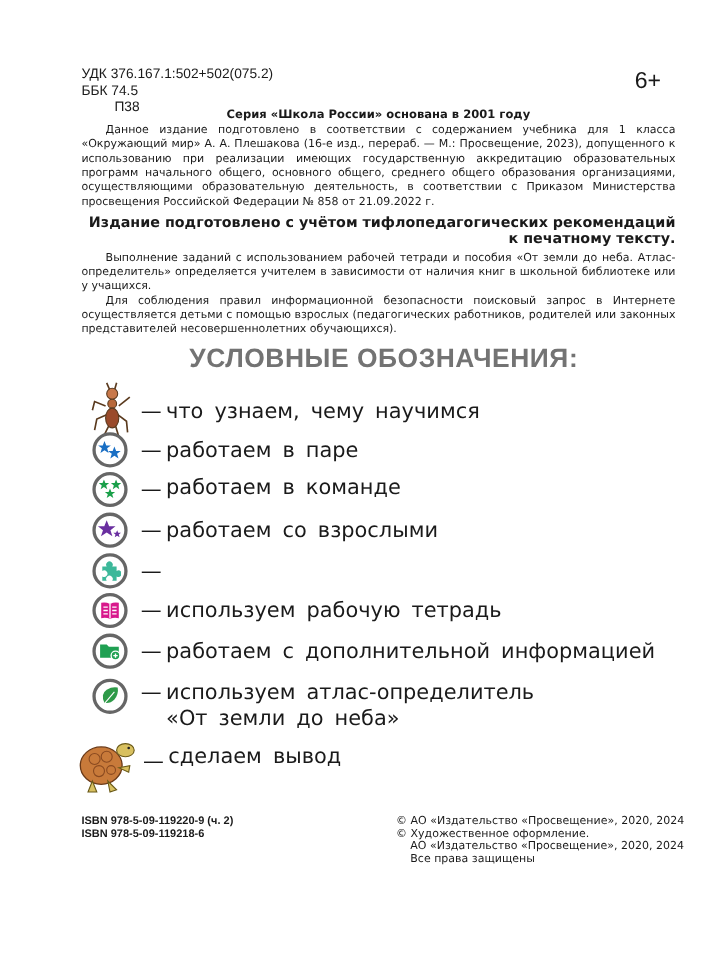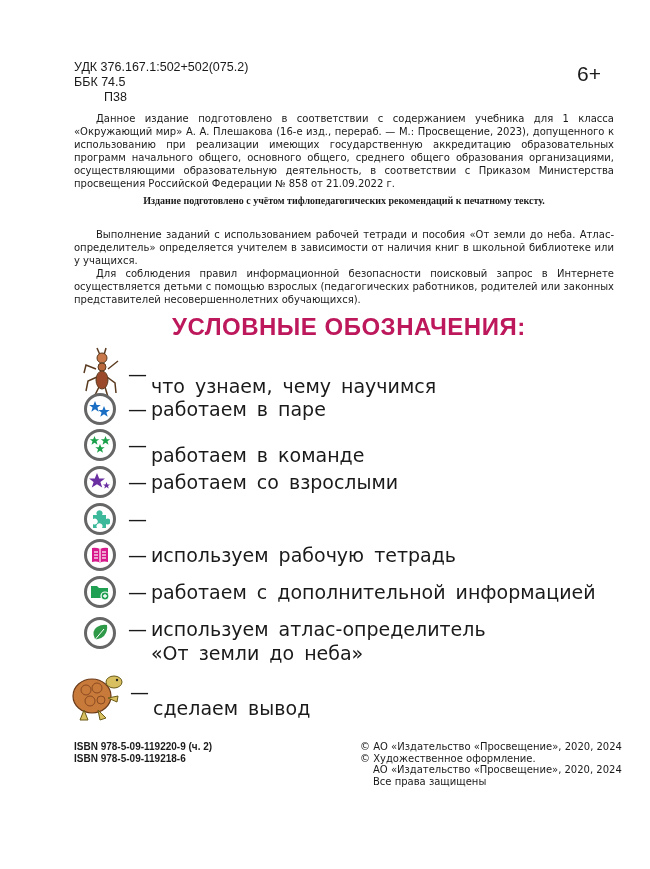--- a/index.html
+++ b/index.html
@@ -11,27 +11,27 @@
   .udk div { white-space: nowrap; }
   .udk .p38 { padding-left: 30px; }
   .age { position: absolute; left: 577px; top: 62px; font-size: 21px; font-family: "Liberation Sans", sans-serif; }
 
   .series { position: absolute; left: 74px; width: 540px; top: 98px; text-align: center;
             font-size: 10.5px; font-weight: bold; }
   .para { position: absolute; left: 74px; width: 540px; font-size: 10px; line-height: 13px;
           text-align: justify; }
   .para.indent { text-indent: 22px; }
   .p1 { top: 112px; }
-  .tiflo { position: absolute; left: 74px; width: 540px; top: 195px; text-align: center; font-size: 10px; font-weight: bold; font-family: Liberation Serif, serif; }
+  .tiflo { position: absolute; left: 74px; width: 540px; top: 195px; text-align: right; font-size: 13px; font-weight: bold; }
   .allwrit { position: absolute; left: 74px; width: 540px; top: 211px; text-align: center; font-size: 10px; }
   .p2 { top: 228px; }
   .p3 { top: 267px; }
 
   .legend-title { position: absolute; left: 172px; top: 313px; font-size: 24px; font-weight: bold;
-                  color: #be185d; letter-spacing: 0.5px; white-space: nowrap; font-family: "Liberation Sans", sans-serif; }
+                  color: #737373; letter-spacing: 0.5px; white-space: nowrap; font-family: "Liberation Sans", sans-serif; }
 
   .legend-row { position: absolute; left: 78px; display: flex; align-items: flex-start; }
   .legend-row .ic { width: 44px; height: 40px; display: flex; align-items: center; justify-content: center; }
   .legend-row .dash { font-size: 19px; margin-left: 6px; line-height: 24px; font-family: "DejaVu Sans", sans-serif; }
   .legend-row .txt { font-size: 19px; line-height: 24px; margin-left: 4px; word-spacing: 4px; white-space: pre-line; }
 
   .circ { width: 32px; height: 32px; border: 3.5px solid #666; border-radius: 50%; box-sizing: border-box;
           display: flex; align-items: center; justify-content: center; background: #fff; }
 
   .isbn { position: absolute; left: 74px; top: 741px; font-size: 10px; font-weight: bold; line-height: 12px; font-family: "Liberation Sans", sans-serif; }
@@ -43,20 +43,21 @@
 
 <div class="page">
 
   <div class="udk">
     <div>УДК  376.167.1:502+502(075.2)</div>
     <div>ББК  74.5</div>
     <div class="p38">П38</div>
   </div>
   <div class="age">6+</div>
 
+  <div class="series">Серия «Школа России» основана в 2001 году</div>
   <div class="para indent p1">Данное издание подготовлено в соответствии с содержанием учебника для 1 класса «Окружающий мир» А. А. Плешакова (16-е изд., перераб. — М.: Просвещение, 2023), допущенного к использованию при реализации имеющих государственную аккредитацию образовательных программ начального общего, основного общего, среднего общего образования организациями, осуществляющими образовательную деятельность, в соответствии с Приказом Министерства просвещения Российской Федерации № 858 от 21.09.2022 г.</div>
   <div class="tiflo">Издание подготовлено с учётом тифлопедагогических рекомендаций к печатному тексту.</div>
   <div class="para indent p2">Выполнение заданий с использованием рабочей тетради и пособия «От земли до неба. Атлас-определитель» определяется учителем в зависимости от наличия книг в школьной библиотеке или у учащихся.</div>
   <div class="para indent p3">Для соблюдения правил информационной безопасности поисковый запрос в Интернете осуществляется детьми с помощью взрослых (педагогических работников, родителей или законных представителей несовершеннолетних обучающихся).</div>
 
   <div class="legend-title">УСЛОВНЫЕ ОБОЗНАЧЕНИЯ:</div>
 
   <div class="legend-row" style="top:348px; left:82px;">
     <div class="ic" style="width:40px;height:50px;">
       <svg width="40" height="52" viewBox="0 0 40 52">
@@ -69,21 +70,21 @@
             <path d="M25 30 L33 36 L34 46"></path>
           <path d="M17 40 L12 50"></path>
             <path d="M23 40 L26 50"></path>
         </g>
         <ellipse cx="20" cy="11" rx="5" ry="5" fill="#c8784a" stroke="#5a3a1e"></ellipse>
         <ellipse cx="20" cy="20" rx="4" ry="4" fill="#b8683a" stroke="#5a3a1e"></ellipse>
         <ellipse cx="20" cy="33" rx="6" ry="9" fill="#9a4a2a" stroke="#5a3a1e"></ellipse>
       </svg>
     </div>
     <span class="dash" style="margin-top:14px;">—</span>
-    <span class="txt" style="margin-top:26px;text-align:center;">что узнаем, чему научимся</span>
+    <span class="txt" style="margin-top:14px;text-align:center;">что узнаем, чему научимся</span>
   </div>
 
   <div class="legend-row" style="top:389px;">
     <div class="ic">
         <div class="circ">
       <svg width="22" height="18" viewBox="0 0 22 18">
             <g fill="#1a6fc4">
         <polygon points="6,1 7.6,5 11.8,5 8.4,7.6 9.7,11.8 6,9.3 2.3,11.8 3.6,7.6 0.2,5 4.4,5"></polygon>
         <polygon points="15,6 16.6,10 20.8,10 17.4,12.6 18.7,16.8 15,14.3 11.3,16.8 12.6,12.6 9.2,10 13.4,10"></polygon>
       </g>
@@ -100,21 +101,21 @@
       <svg width="22" height="20" viewBox="0 0 22 20">
             <g fill="#1aa04a">
         <polygon points="5.5,1 6.8,4.2 10.2,4.2 7.5,6.3 8.5,9.7 5.5,7.7 2.5,9.7 3.5,6.3 0.8,4.2 4.2,4.2"></polygon>
         <polygon points="16.5,1 17.8,4.2 21.2,4.2 18.5,6.3 19.5,9.7 16.5,7.7 13.5,9.7 14.5,6.3 11.8,4.2 15.2,4.2"></polygon>
         <polygon points="11,9 12.3,12.2 15.7,12.2 13,14.3 14,17.7 11,15.7 8,17.7 9,14.3 6.3,12.2 9.7,12.2"></polygon>
       </g>
           </svg>
         </div>
       </div>
     <span class="dash" style="margin-top:8px;">—</span>
-    <span class="txt" style="margin-top:18px;">работаем в команде</span>
+    <span class="txt" style="margin-top:6px;">работаем в команде</span>
   </div>
 
   <div class="legend-row" style="top:462px;">
     <div class="ic">
         <div class="circ">
       <svg width="22" height="20" viewBox="0 0 22 20">
             <g fill="#6a2fa0">
         <polygon points="8,1 10.2,6.5 16,6.5 11.4,10 13.2,15.6 8,12.2 2.8,15.6 4.6,10 0,6.5 5.8,6.5"></polygon>
         <polygon points="17.5,10 18.5,12.4 21,12.4 19,14 19.7,16.5 17.5,15 15.3,16.5 16,14 14,12.4 16.5,12.4"></polygon>
       </g>
@@ -196,21 +197,21 @@
             <circle cx="31" cy="32" r="4"></circle>
         </g>
         <ellipse cx="44" cy="14" rx="8" ry="6" fill="#d8c060" stroke="#6a5a18"></ellipse>
         <circle cx="47" cy="12" r="1.2" fill="#222"></circle>
         <path d="M38 30 L48 28 L47 34 Z" fill="#d8c060" stroke="#6a5a18"></path>
         <path d="M14 42 L10 52 L18 52 Z" fill="#d8c060" stroke="#6a5a18"></path>
         <path d="M28 42 L30 52 L36 50 Z" fill="#d8c060" stroke="#6a5a18"></path>
       </svg>
     </div>
     <span class="dash" style="margin-top:12px;">—</span>
-    <span class="txt" style="margin-top:28px;">сделаем вывод</span>
+    <span class="txt" style="margin-top:8px;">сделаем вывод</span>
   </div>
 
   <div class="isbn">
     <div>ISBN 978-5-09-119220-9 (ч. 2)</div>
     <div>ISBN 978-5-09-119218-6</div>
   </div>
 
   <div class="copy">
     <div>© АО «Издательство «Просвещение», 2020, 2024</div>
     <div>© Художественное оформление.</div>

